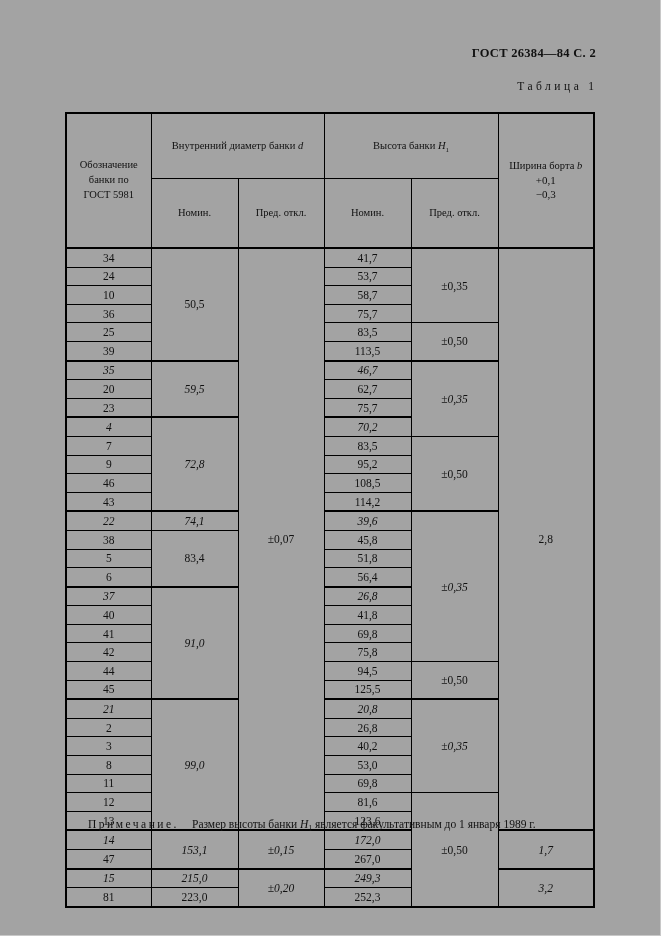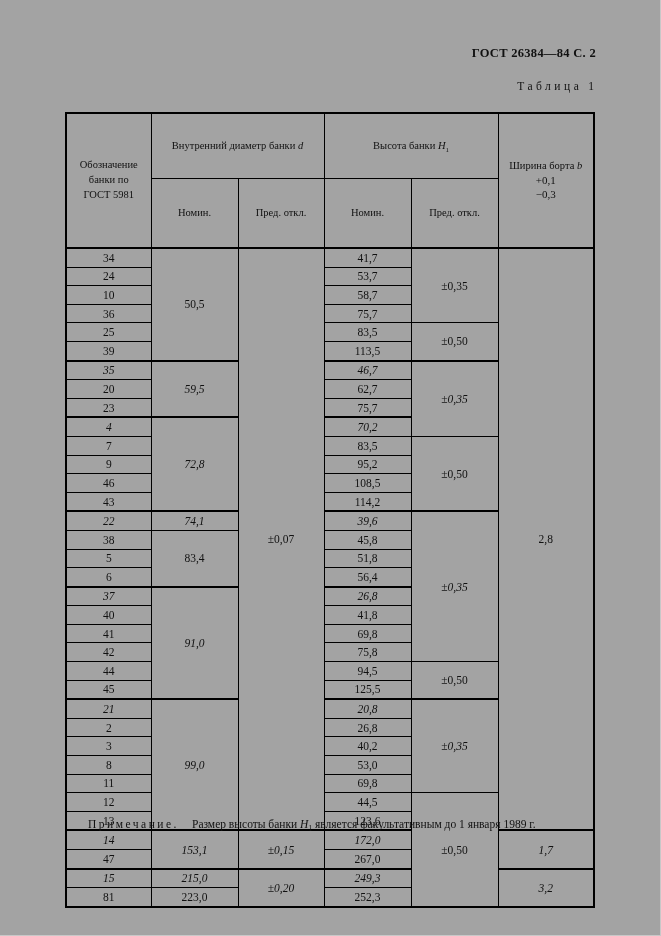--- a/index.html
+++ b/index.html
@@ -273,21 +273,21 @@
         <tr>
           <td>8</td>
           <td>53,0</td>
         </tr>
         <tr>
           <td>11</td>
           <td>69,8</td>
         </tr>
         <tr>
           <td>12</td>
-          <td>44,5</td>
+          <td>81,6</td>
           <td rowspan="6">±0,50</td>
         </tr>
         <tr>
           <td>13</td>
           <td>123,6</td>
         </tr>
         <tr class="thick-top">
           <td>14</td>
           <td rowspan="2">153,1</td>
           <td rowspan="2">±0,15</td>

